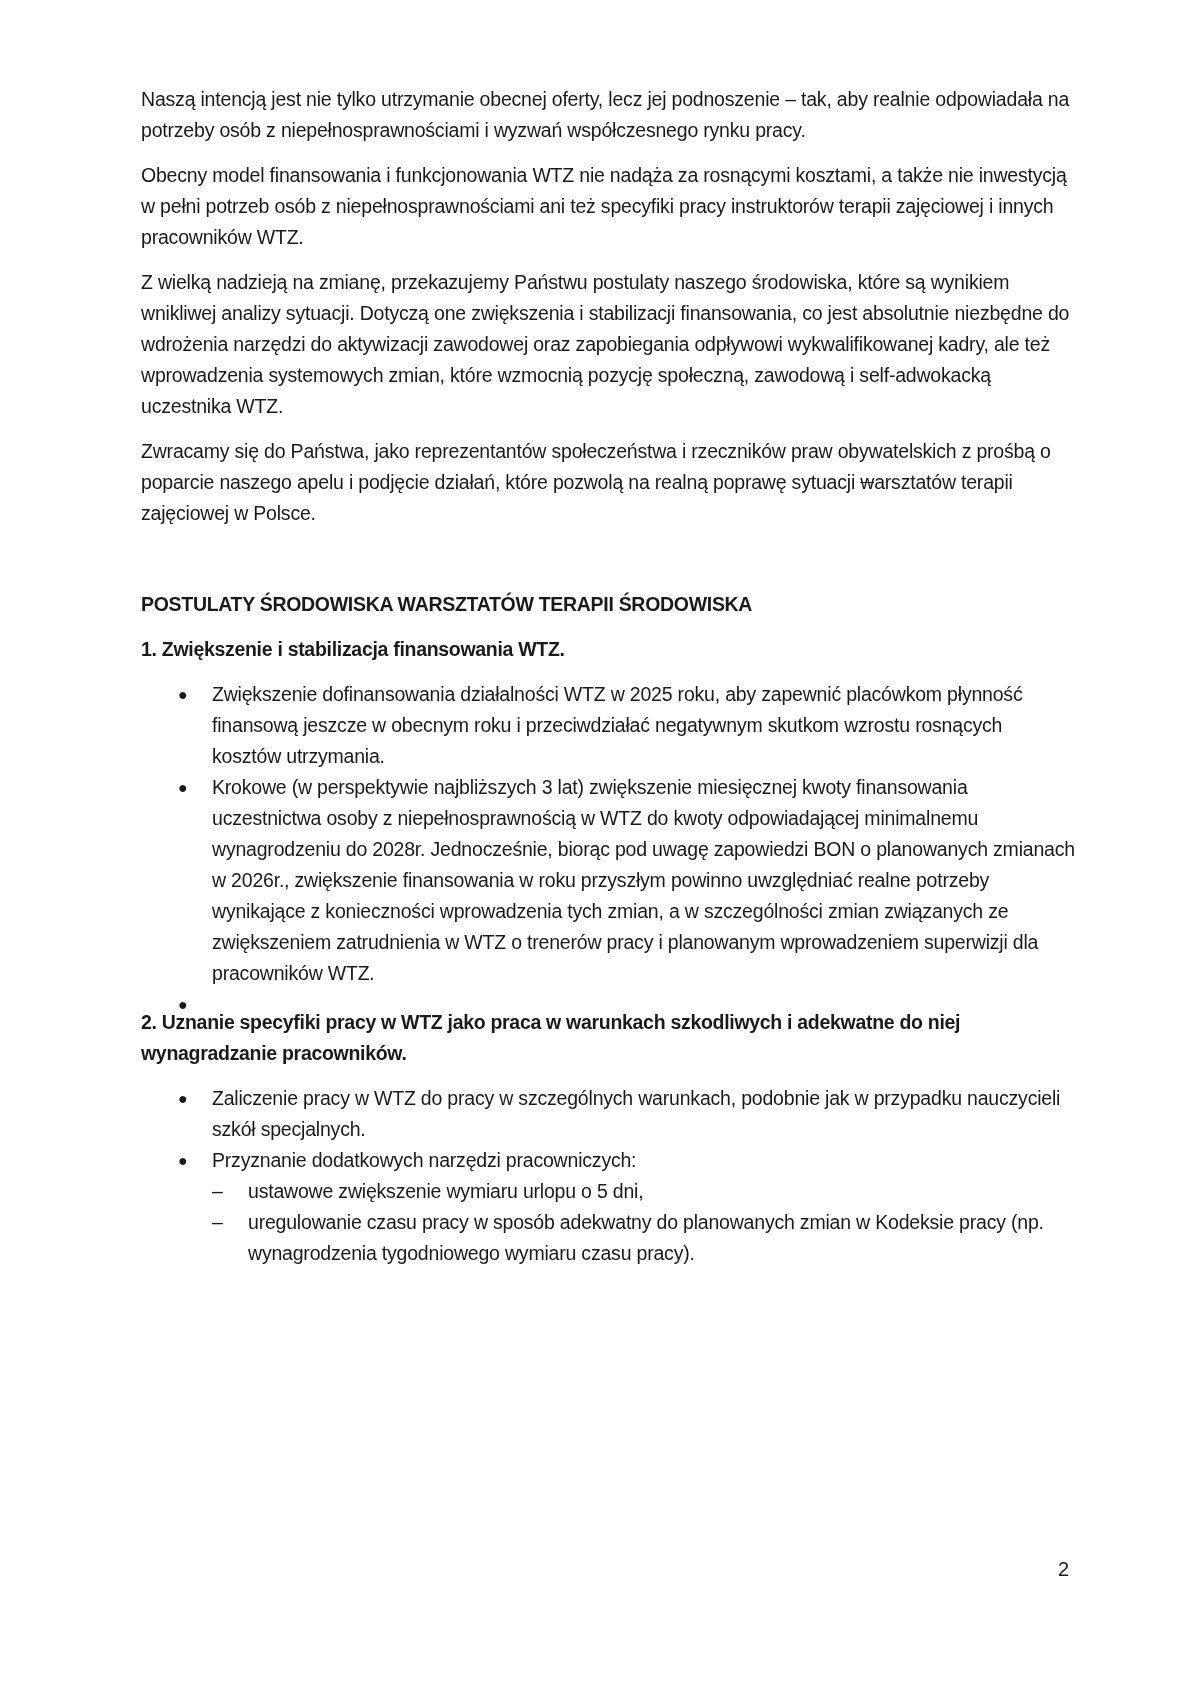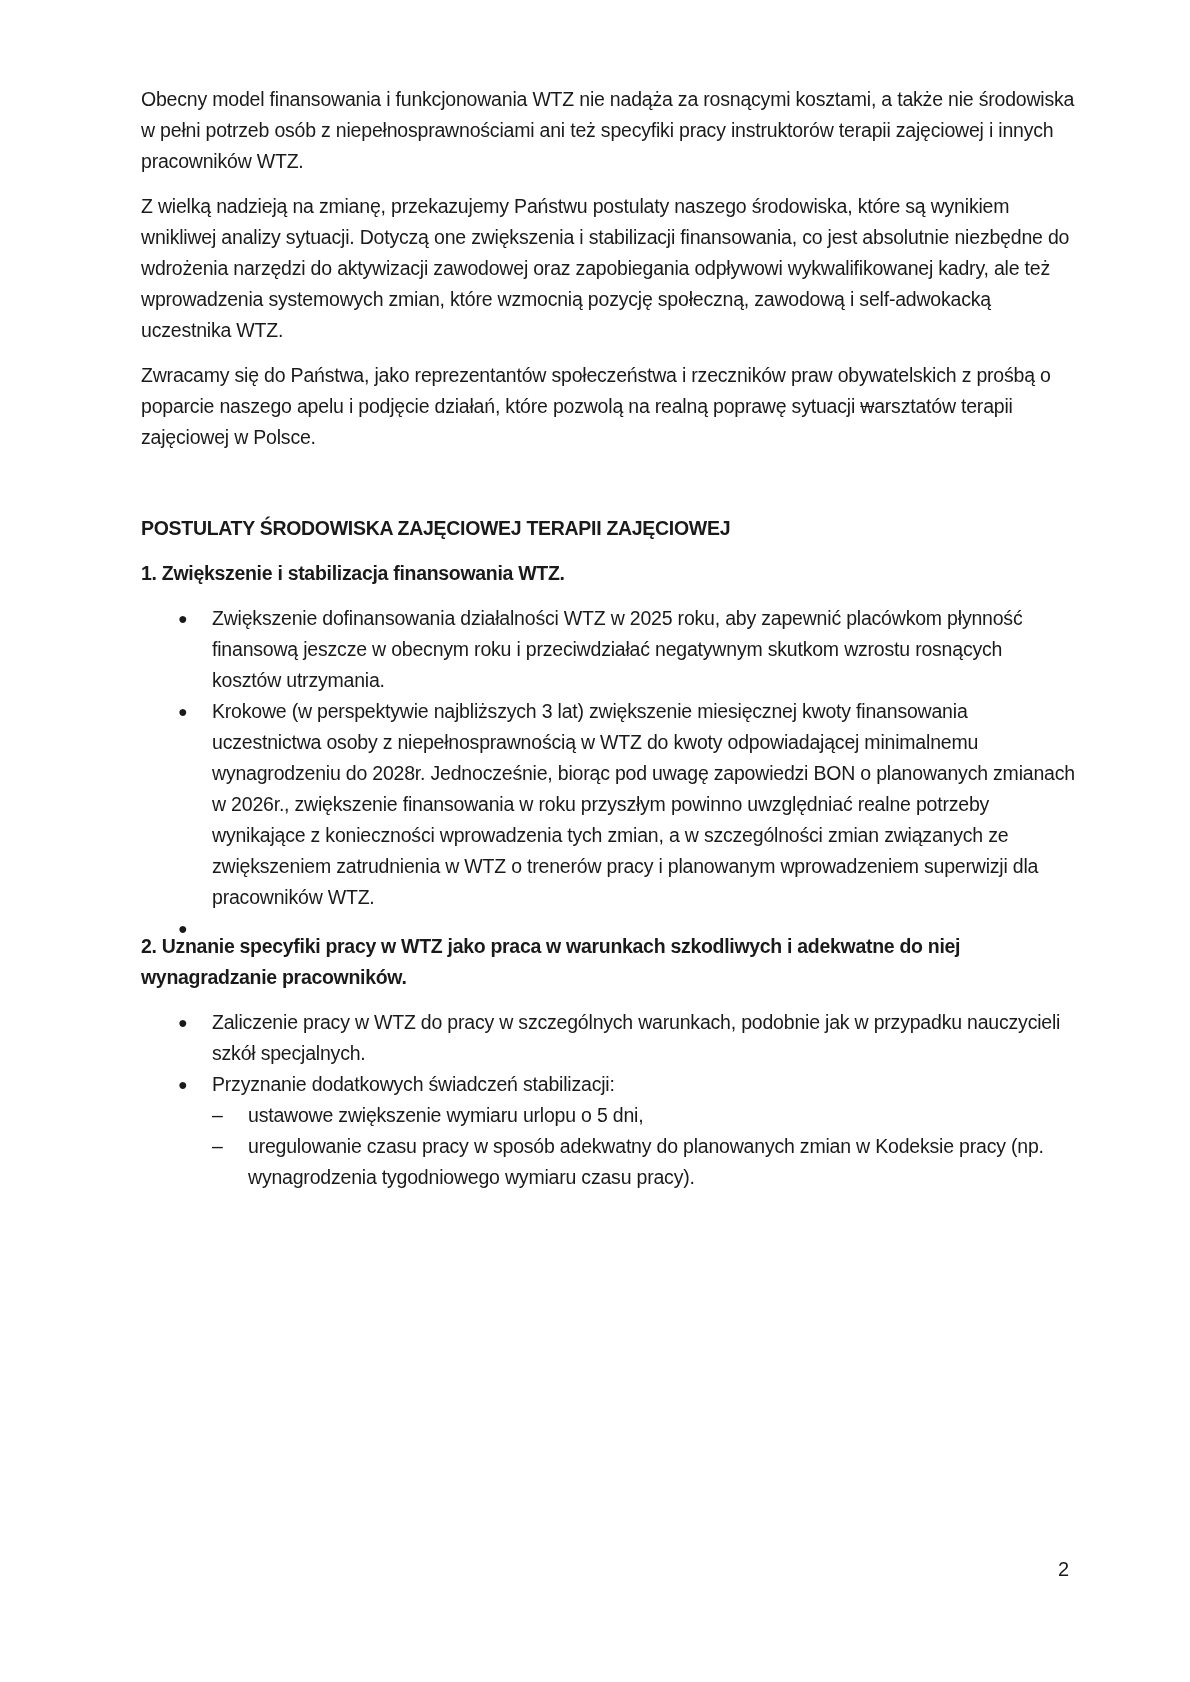--- a/index.html
+++ b/index.html
@@ -18,37 +18,38 @@
   ul.dashes > li .dash { position: absolute; left: 0; top: 0; }
   .strike { text-decoration: line-through; }
   .section1-list { margin-top: 4px; }
   .section2-list { margin-top: 4px; }
   .page-number { position: absolute; left: 1058px; top: 1558px; font-size: 20px; }
 </style>
 </head>
 <body>
 
 <div class="page">
-  <p>Obecny model finansowania i funkcjonowania WTZ nie nadąża za rosnącymi kosztami, a także nie środowiska w pełni potrzeb osób z niepełnosprawnościami ani też specyfiki pracy instruktorów terapii zajęciowej i innych pracowników WTZ.</p>
+  <p>Naszą intencją jest nie tylko utrzymanie obecnej oferty, lecz jej podnoszenie – tak, aby realnie odpowiadała na potrzeby osób z niepełnosprawnościami i wyzwań współczesnego rynku pracy.</p>
+  <p>Obecny model finansowania i funkcjonowania WTZ nie nadąża za rosnącymi kosztami, a także nie inwestycją w pełni potrzeb osób z niepełnosprawnościami ani też specyfiki pracy instruktorów terapii zajęciowej i innych pracowników WTZ.</p>
   <p>Z wielką nadzieją na zmianę, przekazujemy Państwu postulaty naszego środowiska, które są wynikiem wnikliwej analizy sytuacji. Dotyczą one zwiększenia i stabilizacji finansowania, co jest absolutnie niezbędne do wdrożenia narzędzi do aktywizacji zawodowej oraz zapobiegania odpływowi wykwalifikowanej kadry, ale też wprowadzenia systemowych zmian, które wzmocnią pozycję społeczną, zawodową i self-adwokacką uczestnika WTZ.</p>
   <p><span>Zwracamy się do Państwa, jako reprezentantów społeczeństwa i rzeczników praw obywatelskich z prośbą o poparcie naszego apelu i podjęcie działań, które pozwolą na realną poprawę sytuacji </span><span class="strike">w</span><span>arsztatów terapii zajęciowej w Polsce.</span></p>
 
-  <div class="heading">POSTULATY ŚRODOWISKA ZAJĘCIOWEJ TERAPII ZAJĘCIOWEJ</div>
+  <div class="heading">POSTULATY ŚRODOWISKA WARSZTATÓW TERAPII ŚRODOWISKA</div>
 
   <div class="section-title">1. Zwiększenie i stabilizacja finansowania WTZ.</div>
   <ul class="bullets section1-list">
     <li><span class="bullet">●</span><span>Zwiększenie dofinansowania działalności WTZ w 2025 roku, aby zapewnić placówkom płynność finansową jeszcze w obecnym roku i przeciwdziałać negatywnym skutkom wzrostu rosnących kosztów utrzymania.</span></li>
     <li><span class="bullet">●</span><span>Krokowe (w perspektywie najbliższych 3 lat) zwiększenie miesięcznej kwoty finansowania uczestnictwa osoby z niepełnosprawnością w WTZ do kwoty odpowiadającej minimalnemu wynagrodzeniu do 2028r. Jednocześnie, biorąc pod uwagę zapowiedzi BON o planowanych zmianach w 2026r., zwiększenie finansowania w roku przyszłym powinno uwzględniać realne potrzeby wynikające z konieczności wprowadzenia tych zmian, a w szczególności zmian związanych ze zwiększeniem zatrudnienia w WTZ o trenerów pracy i planowanym wprowadzeniem superwizji dla pracowników WTZ.</span></li>
     <li><span class="bullet">●</span></li>
   </ul>
 
   <div class="section-title s2">2. Uznanie specyfiki pracy w WTZ jako praca w warunkach szkodliwych i adekwatne do niej wynagradzanie pracowników.</div>
   <ul class="bullets section2-list">
     <li><span class="bullet">●</span><span>Zaliczenie pracy w WTZ do pracy w szczególnych warunkach, podobnie jak w przypadku nauczycieli szkół specjalnych.</span></li>
-    <li><span class="bullet">●</span><span>Przyznanie dodatkowych świadczeń stabilizacji:</span>
+    <li><span class="bullet">●</span><span>Przyznanie dodatkowych narzędzi pracowniczych:</span>
       <ul class="dashes">
         <li><span class="dash">–</span><span>ustawowe zwiększenie wymiaru urlopu o 5 dni,</span></li>
         <li><span class="dash">–</span><span>uregulowanie czasu pracy w sposób adekwatny do planowanych zmian w Kodeksie pracy (np. wynagrodzenia tygodniowego wymiaru czasu pracy).</span></li>
       </ul>
     </li>
   </ul>
 </div>
 
 <div class="page-number">2</div>
 

